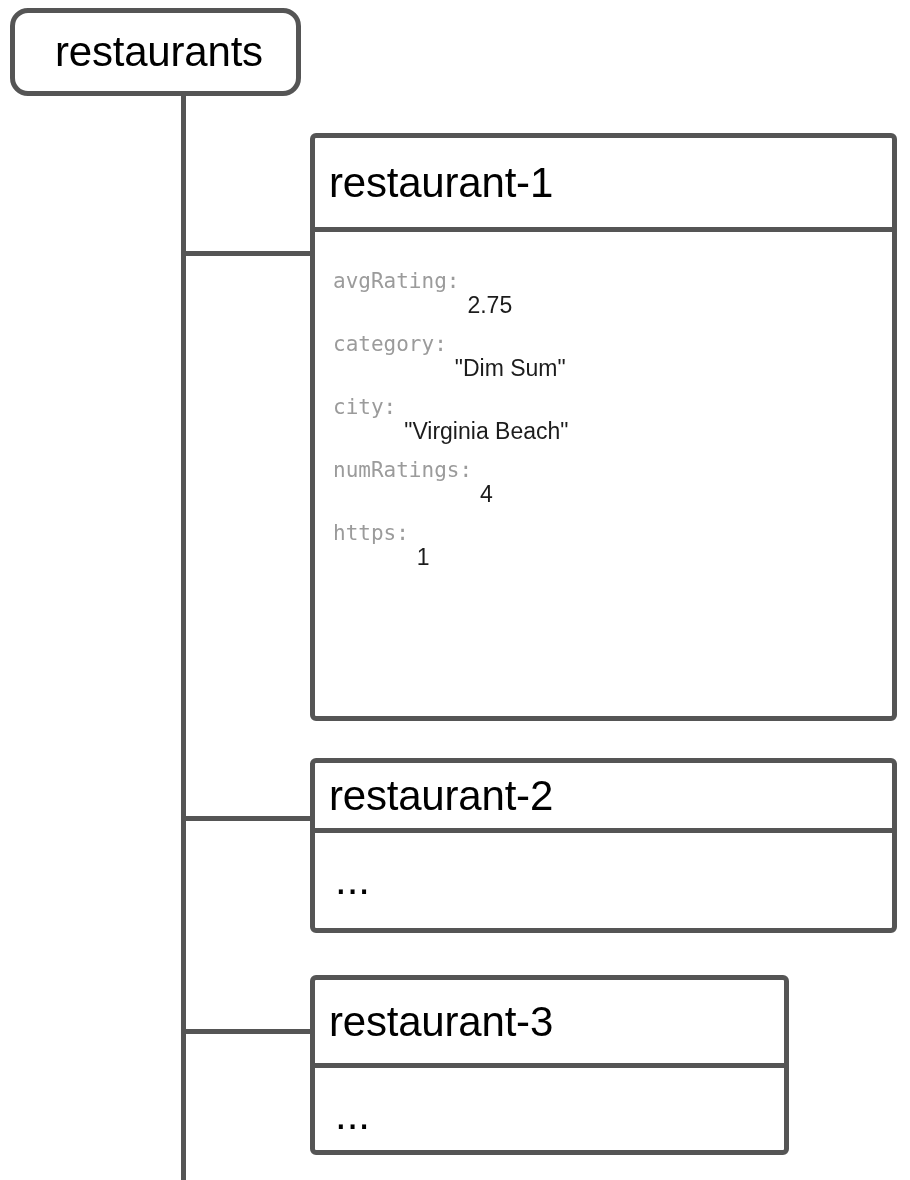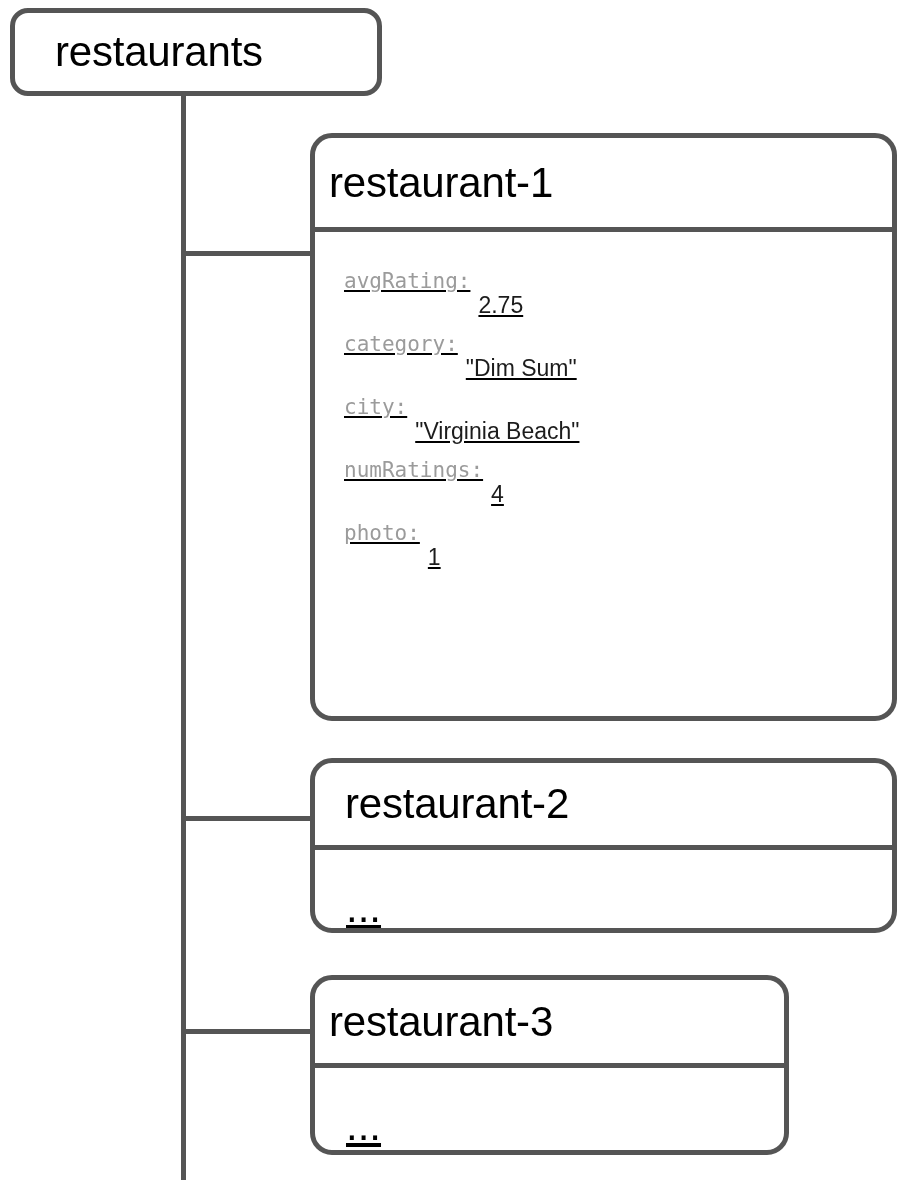--- a/index.html
+++ b/index.html
@@ -50,21 +50,21 @@
   }
   .branch-1 { top: 251px; }
   .branch-2 { top: 816px; }
   .branch-3 { top: 1029px; }
 
   
   .root-node {
     position: absolute;
     left: 10px;
     top: 8px;
-    width: 372px;
+    width: 291px;
     height: 88px;
     box-sizing: border-box;
     border: 5px solid #555555;
     border-radius: 18px;
     background: #ffffff;
     display: flex;
     align-items: center;
   }
   .root-label {
     font-size: 42px;
@@ -72,40 +72,39 @@
     line-height: 1;
     padding-left: 40px;
     letter-spacing: -0.2px;
   }
 
   
   .doc-card {
     position: absolute;
     box-sizing: border-box;
     border: 5px solid #555555;
-    border-radius: 22px;
+    border-radius: 6px;
     background: #ffffff;
     overflow: hidden;
   }
   .doc-card-header {
     box-sizing: border-box;
     border-bottom: 5px solid #555555;
     display: flex;
     align-items: center;
   }
   .doc-card-title {
     font-size: 42px;
     color: #000000;
     line-height: 1;
     padding-left: 14px;
     letter-spacing: -0.2px;
   }
   .doc-card-body {
-    padding: 15px;
-    text-decoration: underline;
+    padding: 4px;
   }
 
   
   #card-restaurant-1 {
     left: 310px;
     top: 133px;
     width: 587px;
     height: 588px;
   }
   #card-restaurant-1 .doc-card-header {
@@ -115,21 +114,21 @@
     padding-top: 18px;
   }
 
   
   #card-restaurant-2 {
     left: 310px;
     top: 758px;
     width: 587px;
     height: 175px;
   }
-  #card-restaurant-2 .doc-card-header { height: 87px; padding-left: 16px; }
+  #card-restaurant-2 .doc-card-header { height: 70px; }
 
   
   #card-restaurant-3 {
     left: 310px;
     top: 975px;
     width: 479px;
     height: 180px;
   }
   #card-restaurant-3 .doc-card-header { height: 88px; }
 
@@ -196,21 +195,21 @@
       </div>
       <div class="field-row">
         <span class="field-key">city:</span>
         <span class="field-value">"Virginia Beach"</span>
       </div>
       <div class="field-row">
         <span class="field-key">numRatings:</span>
         <span class="field-value">4</span>
       </div>
       <div class="field-row">
-        <span class="field-key">photo:</span>
+        <span class="field-key">https:</span>
         <span class="field-value">1</span>
       </div>
     </div>
   </div>
 
   <div class="doc-card" id="card-restaurant-2">
     <div class="doc-card-header">
       <span class="doc-card-title">restaurant-2</span>
     </div>
     <div class="doc-card-body">

